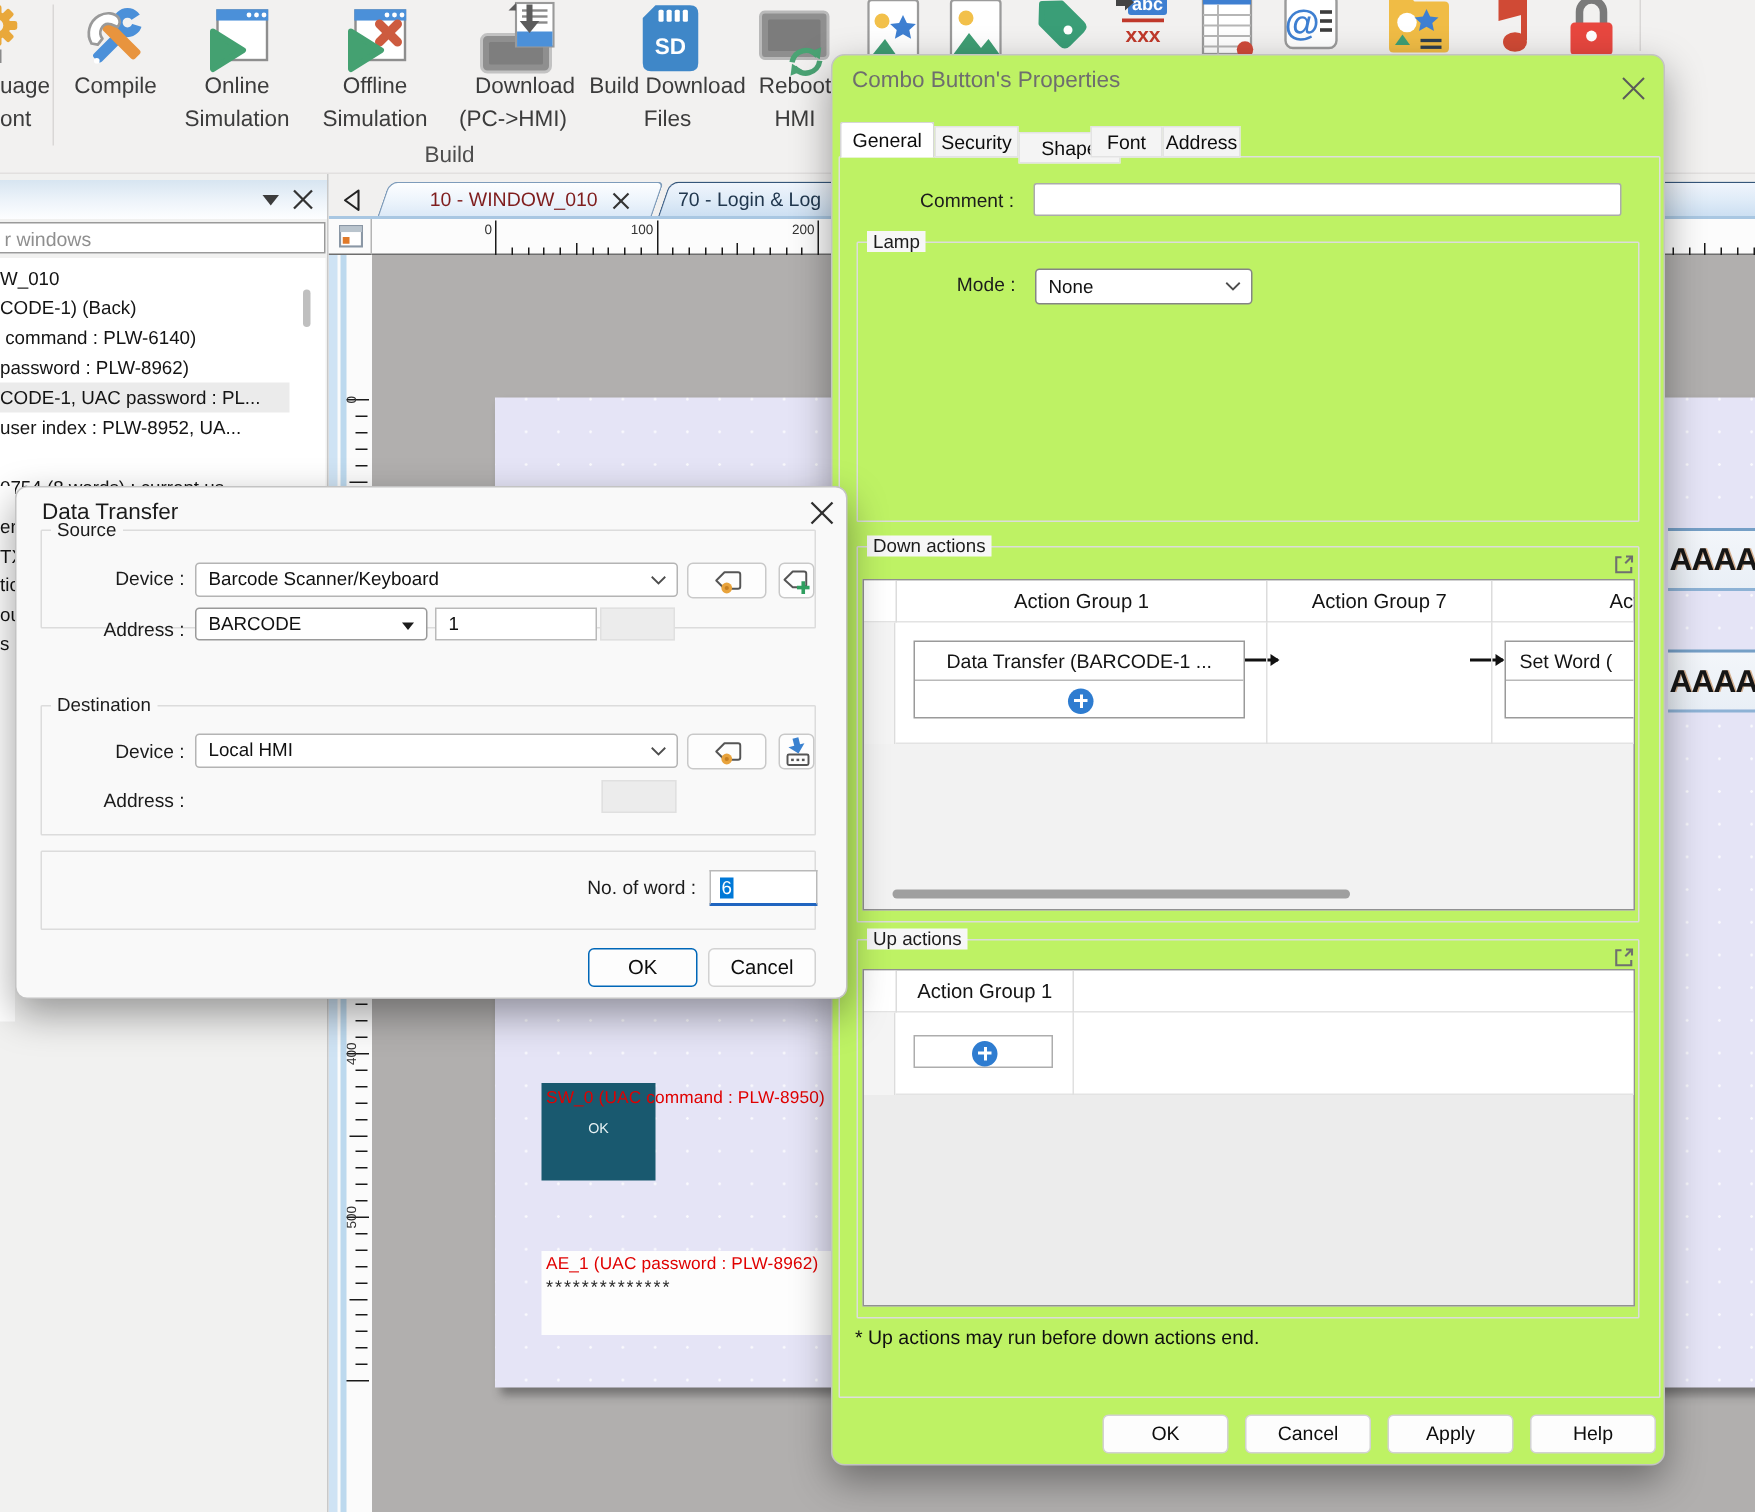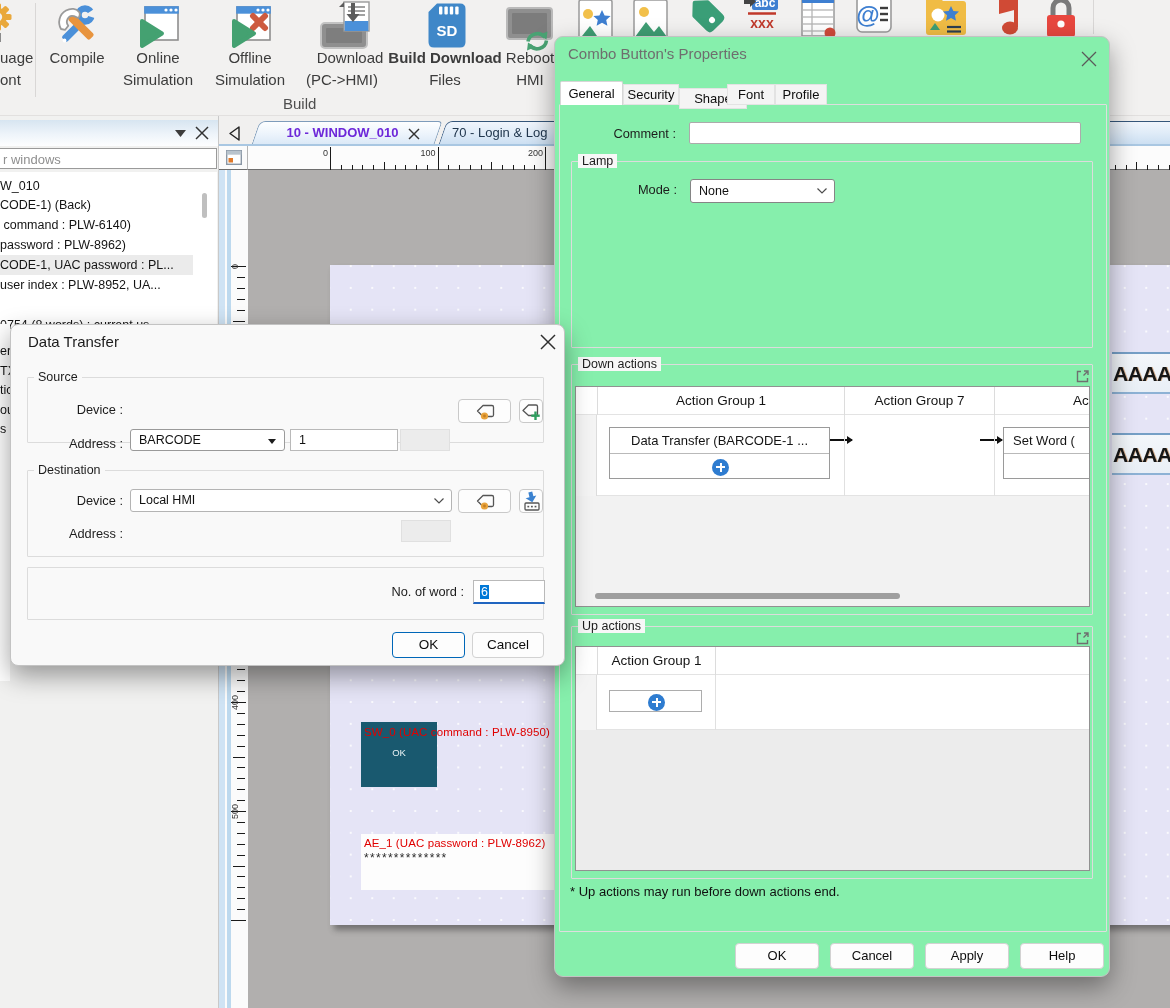--- a/index.html
+++ b/index.html
@@ -28,21 +28,21 @@
   #panel-scroll-thumb { position:absolute; left:202px; top:77px; width:5px; height:25px; background:#bfbfbf; border-radius:2.5px; }
 
   
   #editor { left:219px; top:116px; width:951px; height:892px; z-index:1; }
   #tabbar { position:absolute; left:0; top:0; width:951px; height:30px; background:#f1f0ef; }
   .tab { position:absolute; top:5px; height:25px; }
   .tab-bg { position:absolute; inset:0; transform:skewX(-19deg); transform-origin:0 100%; border:1px solid #7e9cbb; border-bottom:none; border-radius:6px 4px 0 0; }
   .tab.active .tab-bg { background:linear-gradient(180deg,#fdfeff 0%,#eef5fc 45%,#d9e7f6 100%); }
   .tab.inactive .tab-bg { background:linear-gradient(180deg,#f0f5fc 0%,#e0ecf8 45%,#c9ddf1 100%); border-color:#46688f; border-top-color:#35567a; }
   .tab-label { position:absolute; width:100%; text-align:center; top:4px; font-size:13px; white-space:nowrap; }
-  .tab.active .tab-label { font-weight:bold; color:#6d28d9; }
+  .tab.active .tab-label { font-weight:normal; color:#7f1d1d; }
   .tab.inactive .tab-label { color:#21374e; text-align:left; padding-left:14px; }
   #tab-underline { position:absolute; left:0; top:28px; width:951px; height:2px; background:#a9c7e2; }
   #hruler { position:absolute; left:0; top:30px; width:951px; height:24px; background:#fcfcfc; border-bottom:1px solid #6e6e6e; }
   #corner-box { position:absolute; left:0; top:30px; width:29px; height:24px; background:#fbfbfb; border-right:1px solid #b5b5b5; border-bottom:1px solid #6e6e6e; }
   #vruler { position:absolute; left:0; top:54px; width:29px; height:838px; background:#fbfbfb; }
   .gut1 { position:absolute; left:0; top:54px; width:6px; height:838px; background:#cfe3f4; }
   #left-panel-border { position:absolute; left:218px; top:116px; width:1px; height:892px; background:#c9c9c9; z-index:3; }
   .gut2 { position:absolute; left:8px; top:54px; width:4px; height:838px; background:#bdd9ee; }
   .tick { position:absolute; background:#1a1a1a; }
   .rulnum { position:absolute; font-size:9px; color:#333; }
@@ -75,21 +75,21 @@
   .txtinput { position:absolute; background:#fff; border:1px solid #b9b9b9; font-size:12.5px; color:#111; }
   .disabled-box { position:absolute; background:#ececec; border:1px solid #e0e0e0; }
   .iconbtn { position:absolute; background:#fdfdfd; border:1px solid #c9c9c9; border-radius:4px; }
   .btn { position:absolute; background:#fdfdfd; border:1px solid #d2d2d2; border-radius:4px; font-size:13px; color:#0d0d0d; text-align:center; }
   .btn.primary { border:1.5px solid #0067b8; }
 
   
   #dt-dialog { left:10px; top:324px; width:555px; height:342px; border-radius:8px; z-index:30; }
 
   
-  #prop-dialog { left:554px; top:36px; width:556px; height:941px; border-radius:9px; z-index:20; background:#86efac; }
+  #prop-dialog { left:554px; top:36px; width:556px; height:941px; border-radius:9px; z-index:20; background:#bef264; }
   .ptab { position:absolute; font-size:13px; color:#0d0d0d; text-align:center; }
   .ptab.sel { background:#fff; border:1px solid #d6d6d6; border-bottom:none; border-radius:2px 2px 0 0; }
   .ptab.unsel { background:#f4f4f4; border:1px solid #e3e3e3; }
   #ptab-line { position:absolute; left:4px; top:67px; width:548px; height:828px; border:1px solid #dedede; border-radius:1px; }
   .gb-label2 { background:#f7f7f7; }
   .actions-table { position:absolute; background:#f2f2f2; border:1px solid #919191; overflow:hidden; }
   .at-header { position:absolute; left:0; top:0; width:100%; height:28px; background:#fff; border-bottom:1px solid #e3e3e3; }
   .at-hcell { position:absolute; top:0; height:28px; border-left:1px solid #dcdcdc; font-size:13.5px; color:#141414; text-align:center; line-height:28px; }
   .at-rowstrip { position:absolute; background:#fff; }
   .at-col0 { position:absolute; left:0; top:0; bottom:0; background:#f4f4f4; border-right:1px solid #dcdcdc; }
@@ -208,21 +208,21 @@
         <path d="M9 0.5 H32 Q37.5 0.5 37.5 6 V39 Q37.5 44.5 32 44.5 H6 Q0.5 44.5 0.5 39 V9 Z" fill="#3f87c8"></path>
         <g fill="#fff">
             <rect x="11" y="3.5" width="3.4" height="8" rx="1"></rect>
             <rect x="16.4" y="3.5" width="3.4" height="8" rx="1"></rect>
             <rect x="21.8" y="3.5" width="3.4" height="8" rx="1"></rect>
             <rect x="27.2" y="3.5" width="3.4" height="8" rx="1"></rect>
           </g>
         <text x="19" y="33" font-size="15" font-weight="bold" fill="#fff" text-anchor="middle" font-family="Liberation Sans, sans-serif">SD</text>
       </svg>
     </span>
-    <div class="rib-label" style="left:345px; top:50px;font-weight:bold;">Build Download</div>
+    <div class="rib-label" style="left:345px; top:50px;">Build Download</div>
     <div class="rib-label" style="left:345px; top:72px;">Files</div>
   </div>
 
   <div class="rib-btn" style="left:0;">
     <span>
       <svg class="abs" style="left:506px; top:7px;" width="56" height="48" viewBox="0 0 56 48">
         <rect x="1" y="1" width="45" height="31" rx="3" fill="#8f8f8f" stroke="#b9b9b9" stroke-width="2"></rect>
         <rect x="6" y="6" width="35" height="21" rx="1" fill="#7c7c7c"></rect>
         <g fill="none" stroke="#4aa374" stroke-width="3.6">
           <path d="M22 34.5 a 9.5 9.5 0 0 1 17 -4"></path>
@@ -570,21 +570,21 @@
         <line x1="3" y1="3" x2="17" y2="17"></line>
         <line x1="17" y1="3" x2="3" y2="17"></line>
       </g>
   </svg>
 
   <div id="ptab-line"></div>
   <div class="ptab sel" style="left:5px; top:44px; width:63px; height:24px; line-height:24px;">General</div>
   <div class="ptab unsel" style="left:68px; top:47px; width:56px; height:21px; line-height:20px;">Security</div>
   <div class="ptab unsel" style="left:124px; top:51px; width:68px; height:21px; line-height:20px;">Shape</div>
   <div class="ptab unsel" style="left:172px; top:47px; width:48px; height:21px; line-height:20px;">Font</div>
-  <div class="ptab unsel" style="left:220px; top:47px; width:52px; height:21px; line-height:20px;">Profile</div>
+  <div class="ptab unsel" style="left:220px; top:47px; width:52px; height:21px; line-height:20px;">Address</div>
 
   <div class="fld-label" style="right:433px; top:89px;">Comment :</div>
   <input class="txtinput" style="left: 134px; top: 85px; width: 392px; height: 22px; border-color: rgb(171, 171, 171); border-radius: 2px;" value="">
 
   <div class="groupbox" style="left:16px; top:124px; width:522px; height:187px;">
     <div class="gb-label gb-label2">Lamp</div>
     <div class="fld-label" style="right:415px; top:20px;">Mode :</div>
     <div class="combo" style="left:118px; top:17px; width:145px; height:24px; border-color:#858585;">
       <span class="val" style="top:4px;">None</span>
       <svg class="chev" width="10" height="6" viewBox="0 0 10 6">
@@ -652,23 +652,29 @@
 
 <div id="dt-dialog" class="dlg">
   <div class="dlg-title" style="left:17px; top:8px; color:#1b1b1b;">Data Transfer</div>
   <svg class="close-x" style="left:527px; top:7px;" viewBox="0 0 20 20">
     <g stroke="#2f2f2f" stroke-width="1.5">
         <line x1="3" y1="3" x2="17" y2="17"></line>
         <line x1="17" y1="3" x2="3" y2="17"></line>
       </g>
   </svg>
 
-  <div class="groupbox" style="left:16px; top:52px; width:517px; height:66px;">
+  <div class="groupbox" style="left:16px; top:28px; width:517px; height:66px;">
     <div class="gb-label">Source</div>
     <div class="fld-label" style="right:420px; top:24px;">Device :</div>
+    <div class="combo" style="left:102px; top:21px; width:322px; height:23px;">
+      <span class="val">Barcode Scanner/Keyboard</span>
+      <svg class="chev" width="10" height="6" viewBox="0 0 10 6">
+          <polyline points="0.5,0.5 5,5 9.5,0.5" fill="none" stroke="#4d4d4d" stroke-width="1.2"></polyline>
+        </svg>
+    </div>
     <div class="iconbtn" style="left:430px; top:21px; width:53px; height:24px;">
       <svg class="abs" style="left:17px; top:4px;" width="19" height="16" viewBox="0 0 19 16">
         <path d="M1.5 7 L7 1.5 H16 Q17.5 1.5 17.5 3 V11 Q17.5 12.5 16 12.5 H7 Z" fill="none" stroke="#555" stroke-width="1.3" stroke-linejoin="round"></path>
         <circle cx="8.5" cy="12" r="3.6" fill="#e8a33c"></circle>
         <circle cx="8.5" cy="12" r="1.4" fill="#c57f22"></circle>
       </svg>
     </div>
     <div class="iconbtn" style="left:491px; top:21px; width:24px; height:24px;">
       <svg class="abs" style="left:2px; top:4px;" width="20" height="17" viewBox="0 0 20 17">
         <path d="M1 6.5 L6.5 1 H14 Q15.5 1 15.5 2.5 V10 Q15.5 11.5 14 11.5 H6.5 Z" fill="none" stroke="#555" stroke-width="1.3" stroke-linejoin="round"></path>

